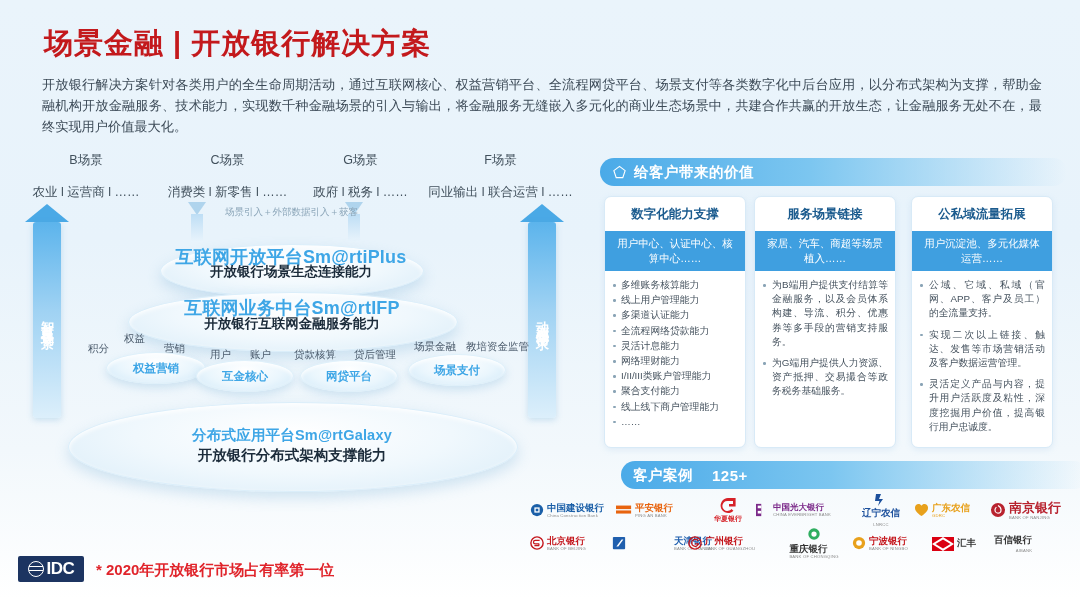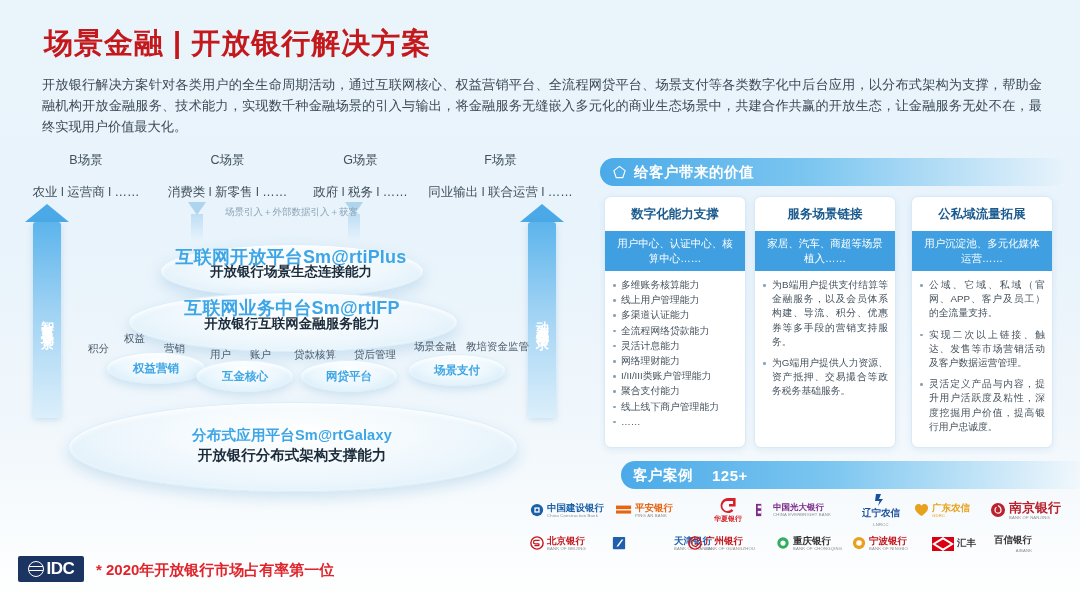--- a/index.html
+++ b/index.html
@@ -400,21 +400,21 @@
           <svg width="14" height="14" viewBox="0 0 16 16">
               <circle cx="8" cy="8" r="7" fill="none" stroke="#c4161c" stroke-width="1.6"></circle>
               <path d="M11.5 5.5A4 4 0 1 0 12 9H8" fill="none" stroke="#c4161c" stroke-width="1.5"></path>
             </svg>
         </span>
         <span class="txt">
           <span class="cn" style="color:#c4161c">广州银行</span>
           <span class="en">BANK OF GUANGZHOU</span>
         </span>
       </div>
-      <div class="logo" style="width:76px;">
+      <div class="logo" style="width:76px;flex-direction:column;">
         <span class="mark">
           <svg width="14" height="14" viewBox="0 0 16 16">
               <circle cx="8" cy="8" r="6.5" fill="#2fae60"></circle>
               <circle cx="8" cy="8" r="3" fill="#fff"></circle>
             </svg>
         </span>
         <span class="txt">
           <span class="cn" style="color:#333">重庆银行</span>
           <span class="en">BANK OF CHONGQING</span>
         </span>

